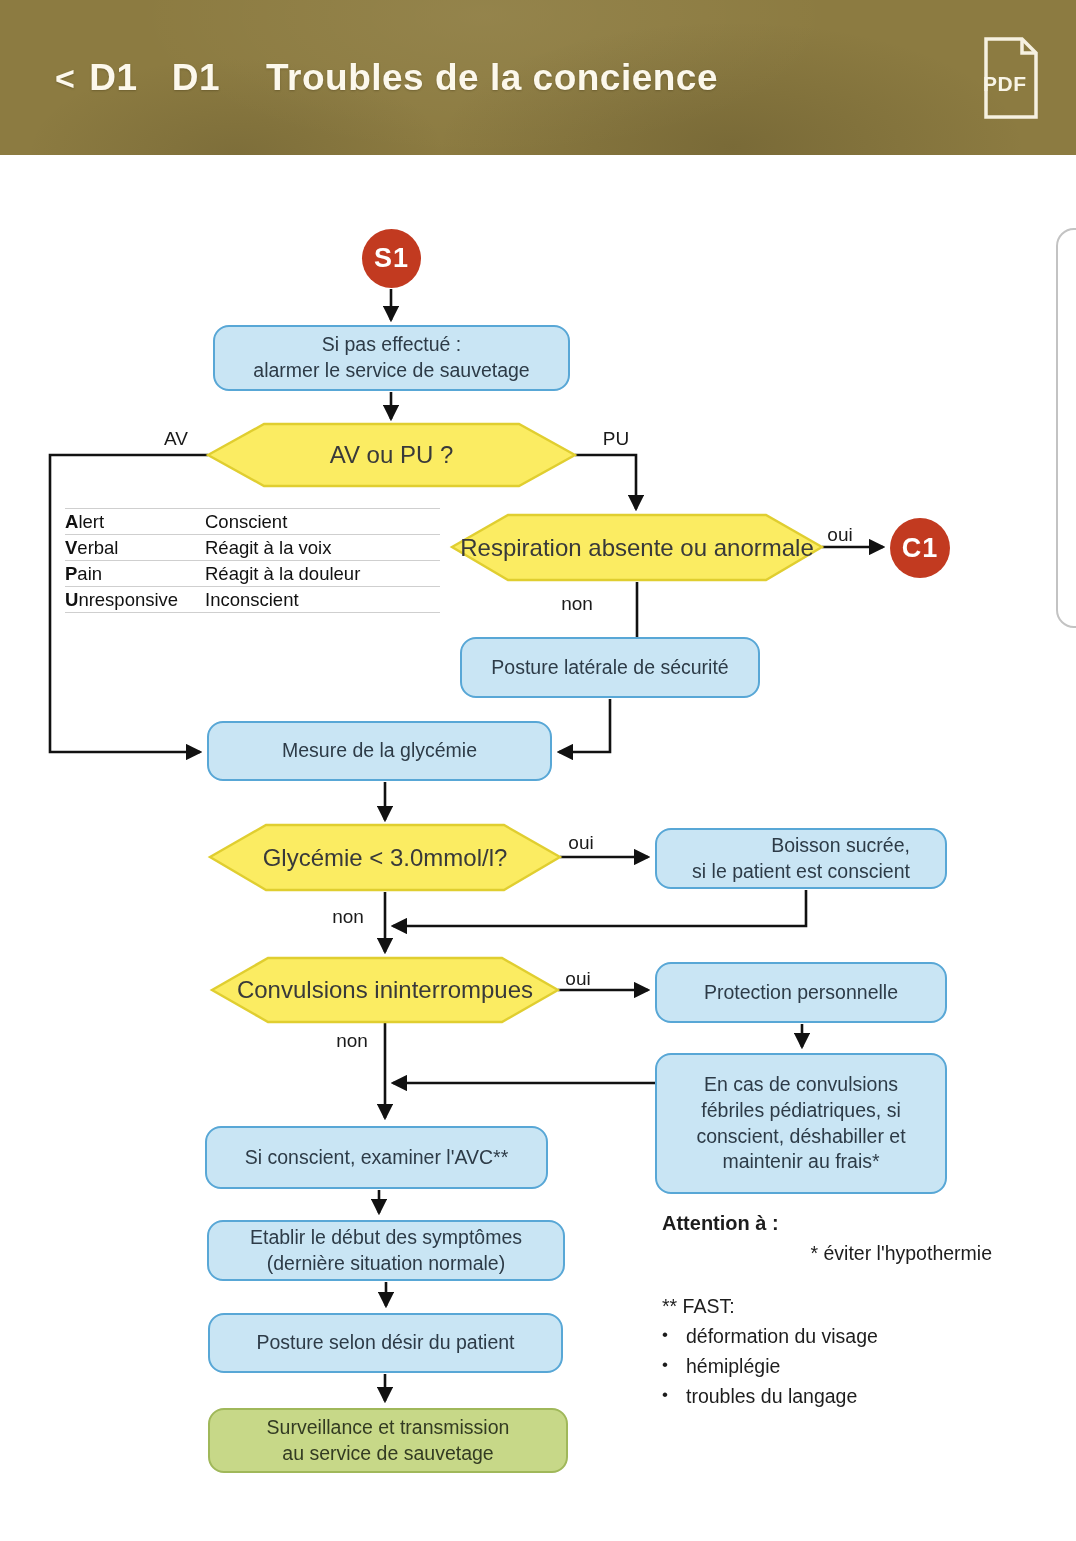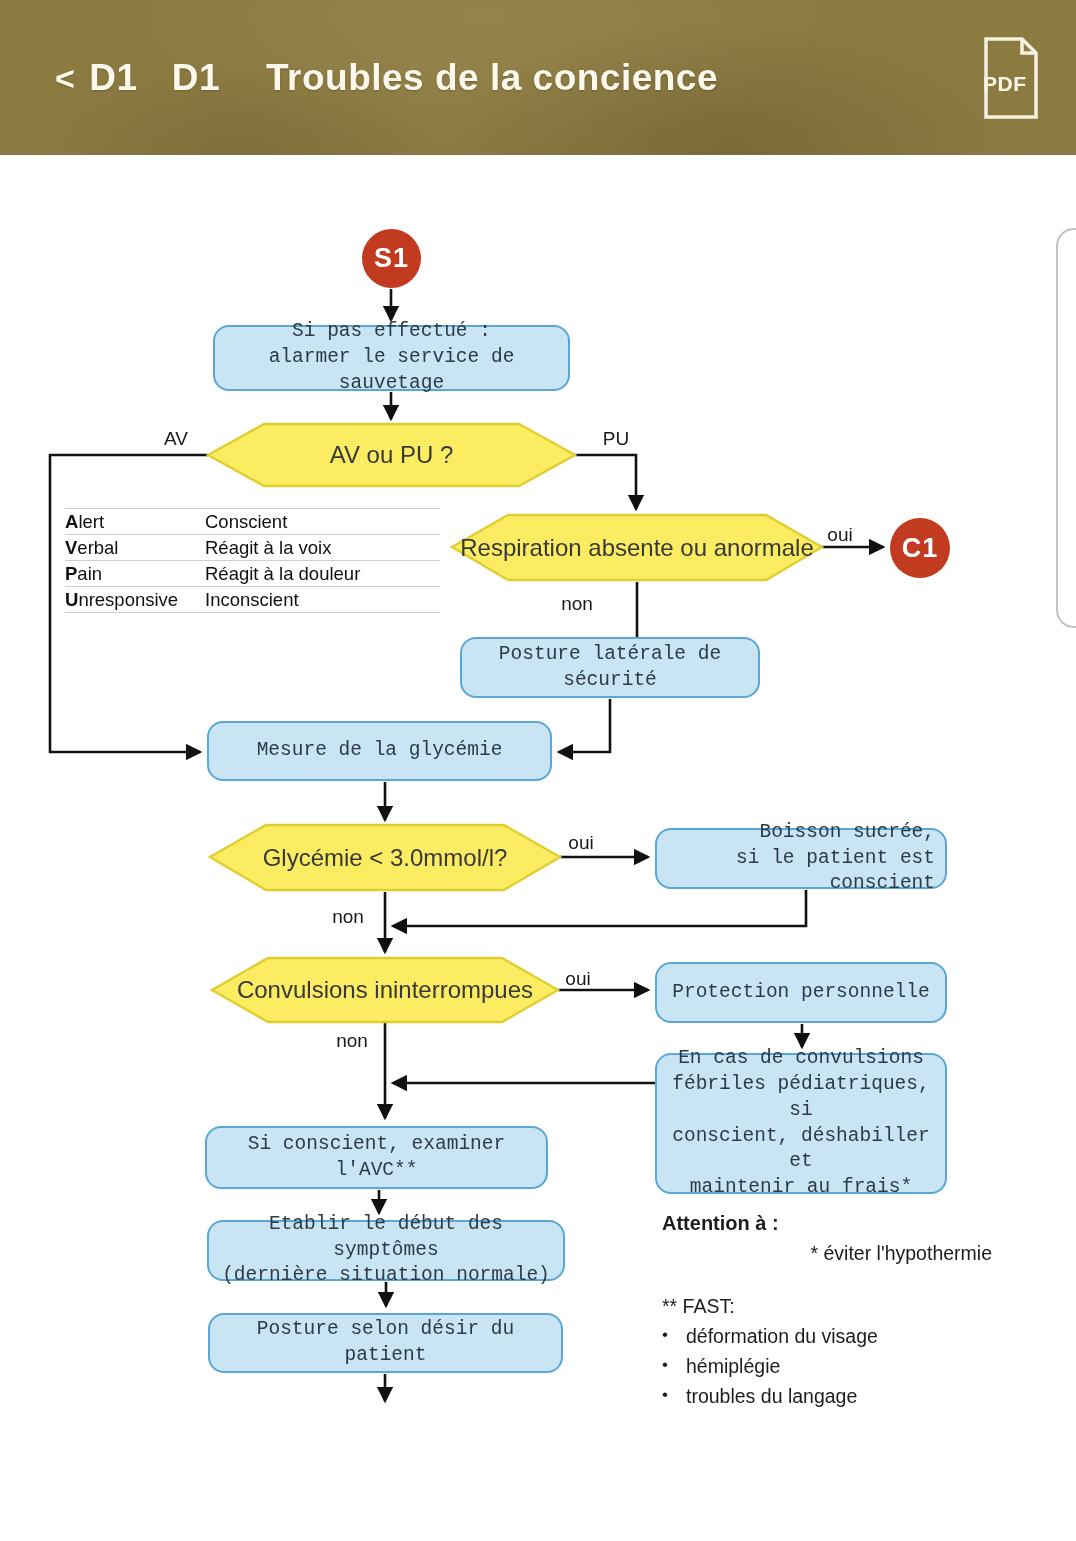--- a/index.html
+++ b/index.html
@@ -34,21 +34,21 @@
   
   .scrollbar-thumb{
     position:absolute;right:-20px;top:228px;width:36px;height:396px;
     border:2px solid #c3c3c3;border-radius:18px;background:transparent;
   }
   
   .flow-svg{position:absolute;left:0;top:0;}
   .node{
     position:absolute;display:flex;align-items:center;justify-content:center;
     text-align:center;font-size:19.5px;line-height:1.32;white-space:pre-line;
-    color:#2d3b47;box-sizing:border-box;padding:4px 10px;font-family:Liberation Mono, monospace;
+    color:#2d3b47;box-sizing:border-box;padding:4px 10px;
   }
   .node.blue{background:#c9e5f4;border:2px solid #58a7d6;border-radius:16px;}
   .node.green{background:#c7d888;border:2px solid #a0b85a;border-radius:16px;color:#333b22;}
   .hex-label{
     position:absolute;display:flex;align-items:center;justify-content:center;
     text-align:center;font-size:24px;color:#38393a;white-space:pre-line;
   }
   .badge{
     position:absolute;border-radius:50%;background:#c23a20;color:#ffffff;
     display:flex;align-items:center;justify-content:center;
@@ -142,20 +142,22 @@
 si le patient est conscient</div>
   <div class="node blue" style="left:655px;top:962px;width:292px;height:61px;">Protection personnelle</div>
   <div class="node blue" style="left:655px;top:1053px;width:292px;height:141px;">En cas de convulsions
 fébriles pédiatriques, si
 conscient, déshabiller et
 maintenir au frais*</div>
   <div class="node blue" style="left:205px;top:1126px;width:343px;height:63px;">Si conscient, examiner l'AVC**</div>
   <div class="node blue" style="left:207px;top:1220px;width:358px;height:61px;">Etablir le début des symptômes
 (dernière situation normale)</div>
   <div class="node blue" style="left:208px;top:1313px;width:355px;height:60px;">Posture selon désir du patient</div>
+  <div class="node green" style="left:208px;top:1408px;width:360px;height:65px;">Surveillance et transmission
+au service de sauvetage</div>
 
   <div class="hex-label" style="left:208px;top:424px;width:367px;height:62px;">AV ou PU ?</div>
   <div class="hex-label" style="left:452px;top:515px;width:370px;height:65px;">Respiration absente ou anormale</div>
   <div class="hex-label" style="left:210px;top:825px;width:350px;height:65px;">Glycémie &lt; 3.0mmol/l?</div>
   <div class="hex-label" style="left:212px;top:958px;width:346px;height:64px;">Convulsions ininterrompues</div>
 
   <div class="edge-label" style="left:176px;top:439px;">AV</div>
   <div class="edge-label" style="left:616px;top:439px;">PU</div>
   <div class="edge-label" style="left:840px;top:535px;">oui</div>
   <div class="edge-label" style="left:577px;top:604px;">non</div>

